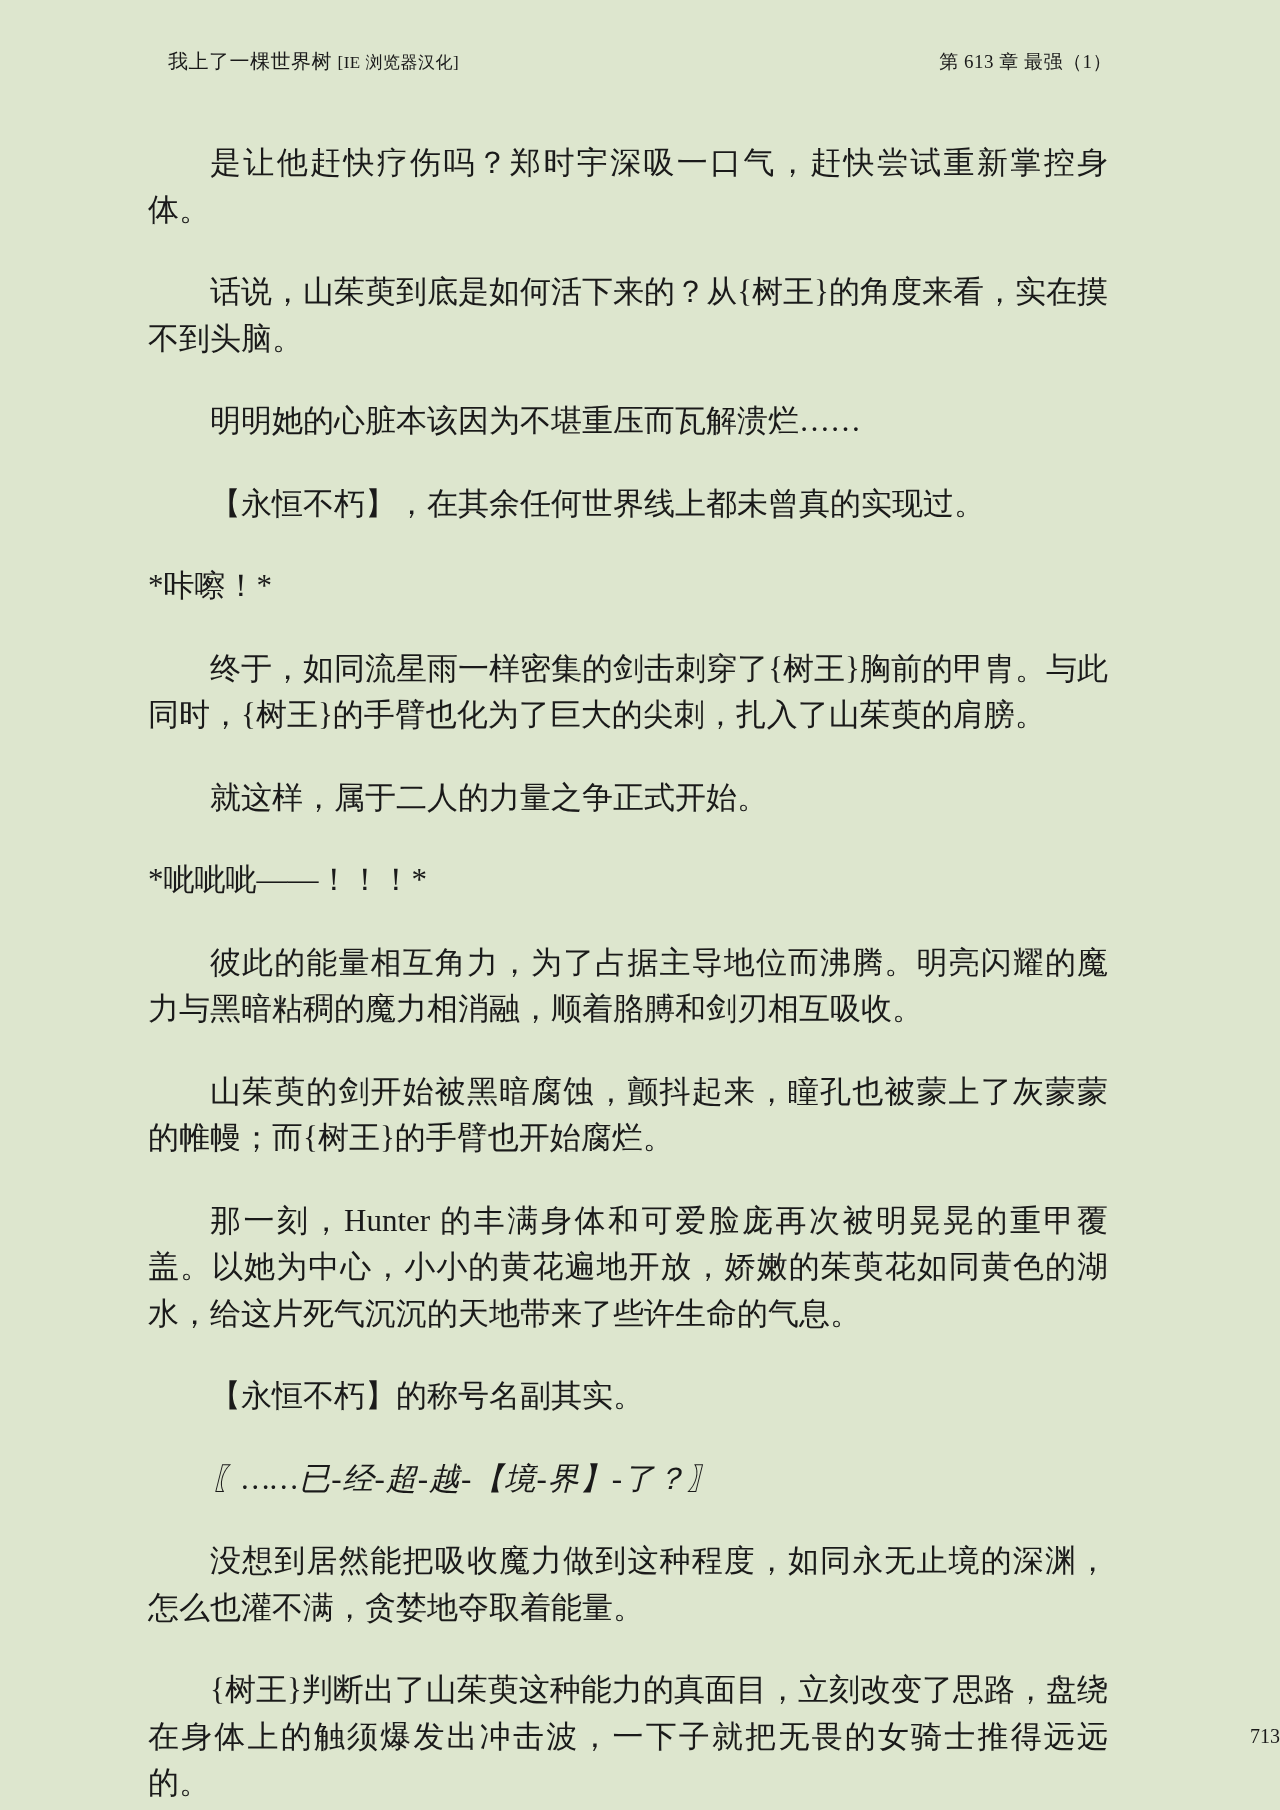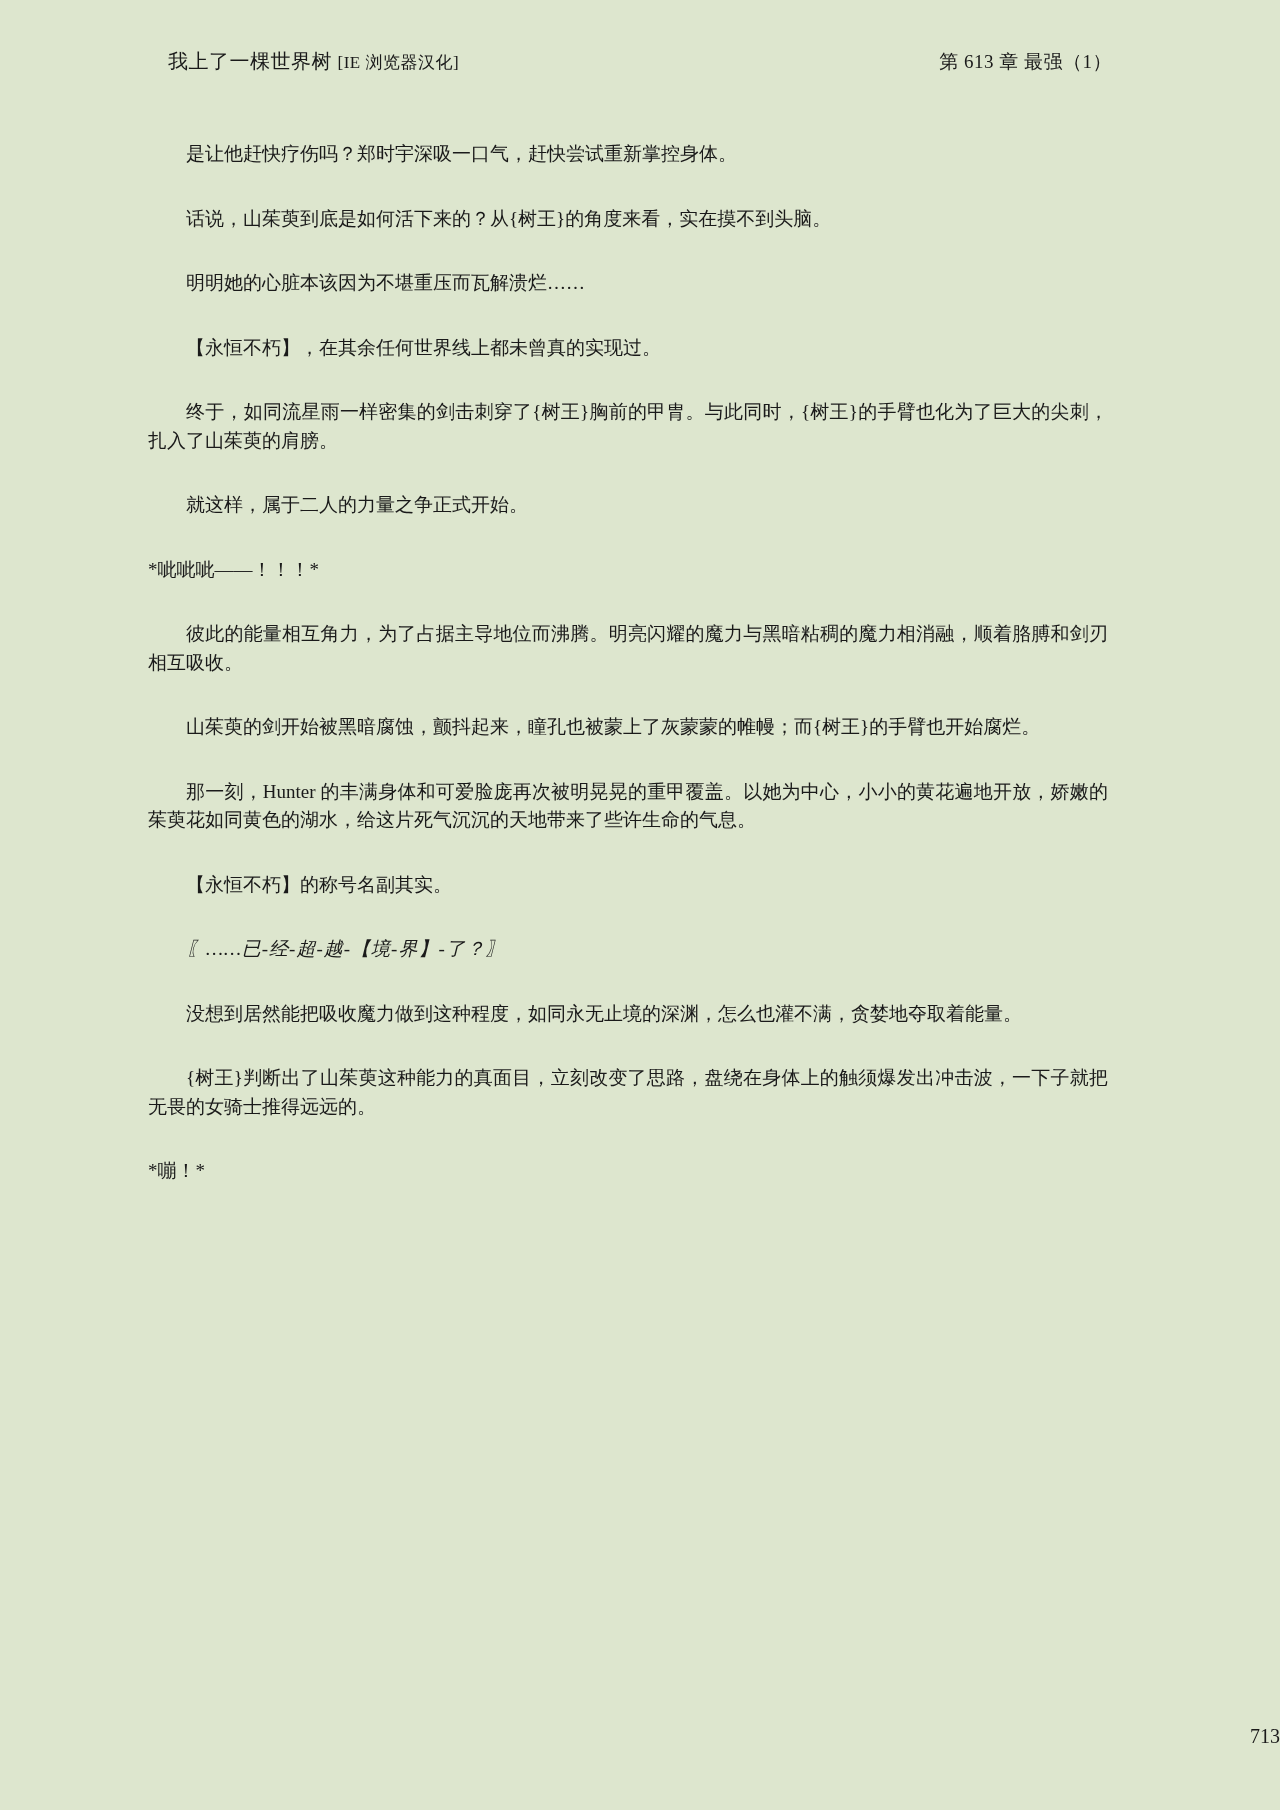--- a/index.html
+++ b/index.html
@@ -44,21 +44,21 @@
     text-align: center;
   }
   .content {
     position: absolute;
     top: 140px;
     left: 148px;
     width: 960px;
   }
   p.para {
     margin: 0 0 36px 0;
-    font-size: 19px;
+    font-size: 31px;
     line-height: 1.5;
     text-align: justify;
     text-justify: inter-ideograph;
   }
   p.indent {
     text-indent: 2em;
   }
   p.noindent {
     text-indent: 0;
   }
@@ -89,20 +89,21 @@
       <span class="sub">[IE 浏览器汉化]</span>
     </div>
     <div class="header-right">第 613 章  最强（1）</div>
   </div>
 
   <div class="content">
     <p class="para indent">是让他赶快疗伤吗？郑时宇深吸一口气，赶快尝试重新掌控身体。</p>
     <p class="para indent">话说，山茱萸到底是如何活下来的？从{树王}的角度来看，实在摸不到头脑。</p>
     <p class="para indent">明明她的心脏本该因为不堪重压而瓦解溃烂……</p>
     <p class="para indent">【永恒不朽】，在其余任何世界线上都未曾真的实现过。</p>
+    <p class="para noindent">*咔嚓！*</p>
     <p class="para indent">终于，如同流星雨一样密集的剑击刺穿了{树王}胸前的甲胄。与此同时，{树王}的手臂也化为了巨大的尖刺，扎入了山茱萸的肩膀。</p>
     <p class="para indent">就这样，属于二人的力量之争正式开始。</p>
     <p class="para noindent">*呲呲呲——！！！*</p>
     <p class="para indent">彼此的能量相互角力，为了占据主导地位而沸腾。明亮闪耀的魔力与黑暗粘稠的魔力相消融，顺着胳膊和剑刃相互吸收。</p>
     <p class="para indent">山茱萸的剑开始被黑暗腐蚀，颤抖起来，瞳孔也被蒙上了灰蒙蒙的帷幔；而{树王}的手臂也开始腐烂。</p>
     <p class="para indent">那一刻，Hunter 的丰满身体和可爱脸庞再次被明晃晃的重甲覆盖。以她为中心，小小的黄花遍地开放，娇嫩的茱萸花如同黄色的湖水，给这片死气沉沉的天地带来了些许生命的气息。</p>
     <p class="para indent">【永恒不朽】的称号名副其实。</p>
     <p class="para indent emph-line">〖……已-经-超-越-【境-界】-了？〗</p>
     <p class="para indent">没想到居然能把吸收魔力做到这种程度，如同永无止境的深渊，怎么也灌不满，贪婪地夺取着能量。</p>
     <p class="para indent">{树王}判断出了山茱萸这种能力的真面目，立刻改变了思路，盘绕在身体上的触须爆发出冲击波，一下子就把无畏的女骑士推得远远的。</p>

